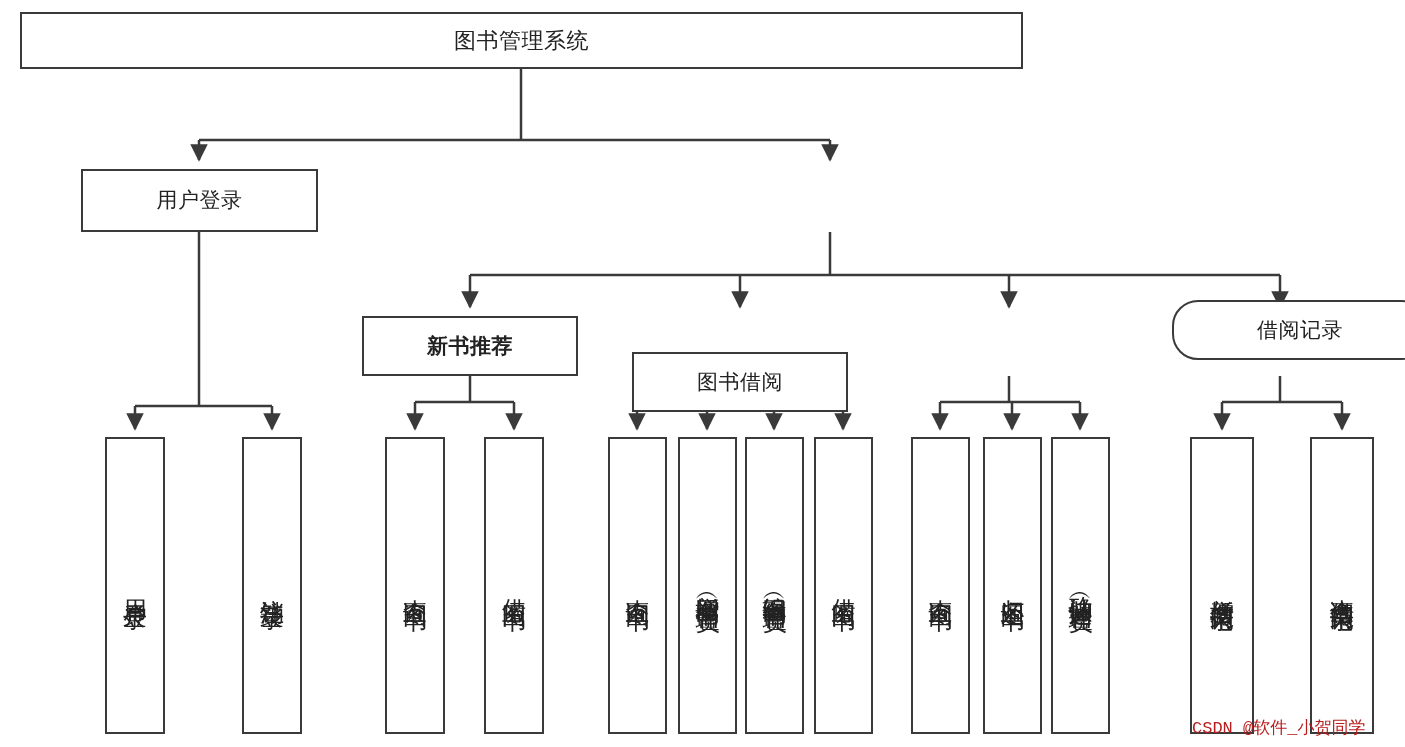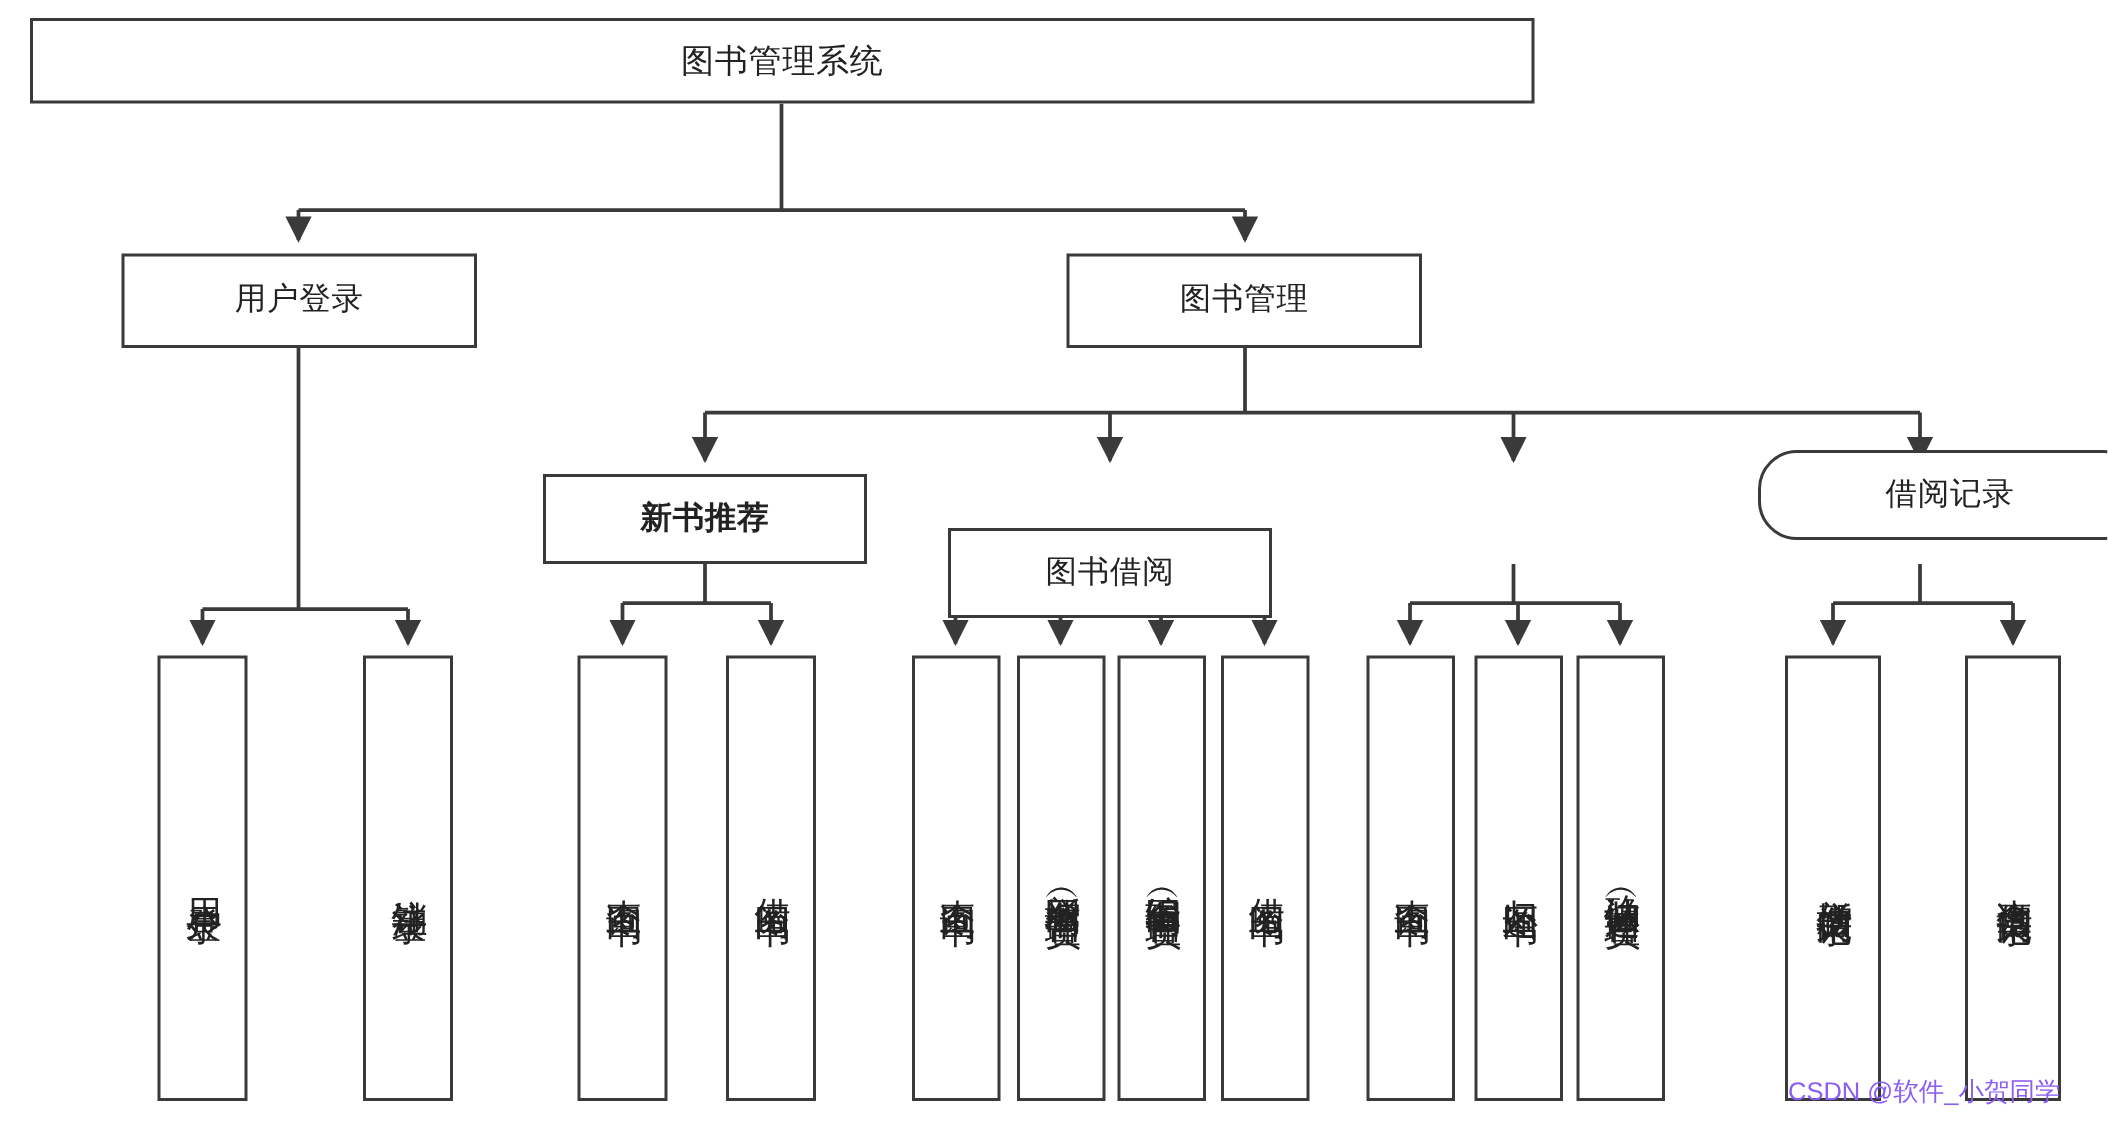--- a/index.html
+++ b/index.html
@@ -62,25 +62,25 @@
     font-size: 24px;
     line-height: 1;
     letter-spacing: 3px;
     white-space: nowrap;
   }
   .v-node.tall .lbl {
     letter-spacing: 2px;
   }
   .watermark {
     position: absolute;
-    color: #8b5cf6;
+    color: #b91c1c;
     font-size: 17px;
     white-space: nowrap;
     z-index: 5;
-    font-family: Liberation Sans, sans-serif;
+    font-family: Liberation Mono, monospace;
   }
 </style>
 </head>
 <body>
 
 <div id="canvas">
 
   <svg id="wires" viewBox="0 0 1405 747" xmlns="http://www.w3.org/2000/svg">
     <defs>
       <marker id="arrow" viewBox="0 0 10 10" refX="9" refY="5" markerWidth="7" markerHeight="7" orient="auto-start-reverse">
@@ -131,23 +131,20 @@
     </g>
   </svg>
 
   <div class="node h-node root" style="left:20px; top:12px; width:1003px; height:57px;">
     <span class="lbl">图书管理系统</span>
   </div>
 
   <div class="node h-node" style="left:81px; top:169px; width:237px; height:63px;">
     <span class="lbl">用户登录</span>
   </div>
-  <div class="node h-node" style="left:711px; top:169px; width:237px; height:63px;">
-    <span class="lbl">图书管理</span>
-  </div>
 
   <div class="node h-node" style="left:362px; top:316px; width:216px; height:60px;font-weight:bold;">
     <span class="lbl">新书推荐</span>
   </div>
   <div class="node h-node" style="left:632px; top:316px; width:216px; height:60px;margin-top:36px;">
     <span class="lbl">图书借阅</span>
   </div>
   <div class="node h-node" style="left:1172px; top:300px; width:256px; height:60px;border-radius:26px;">
     <span class="lbl">借阅记录</span>
   </div>

